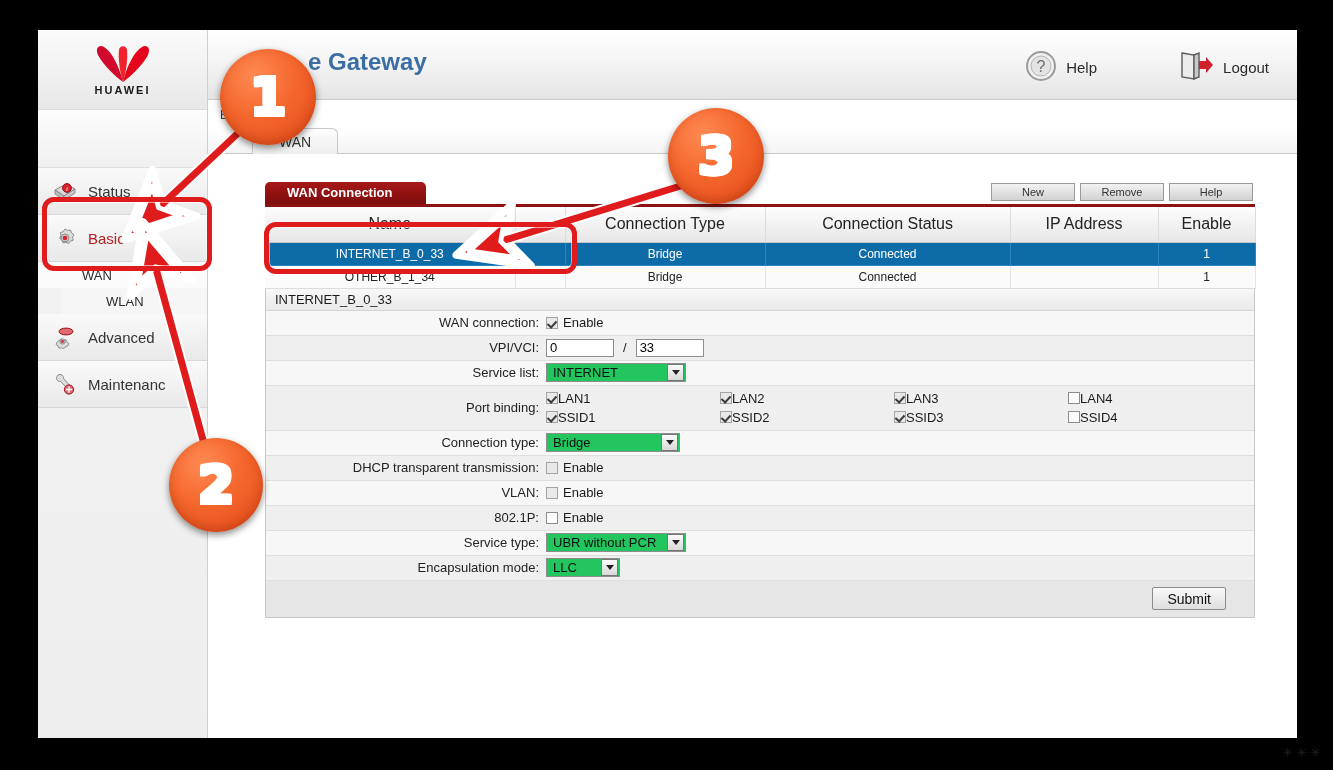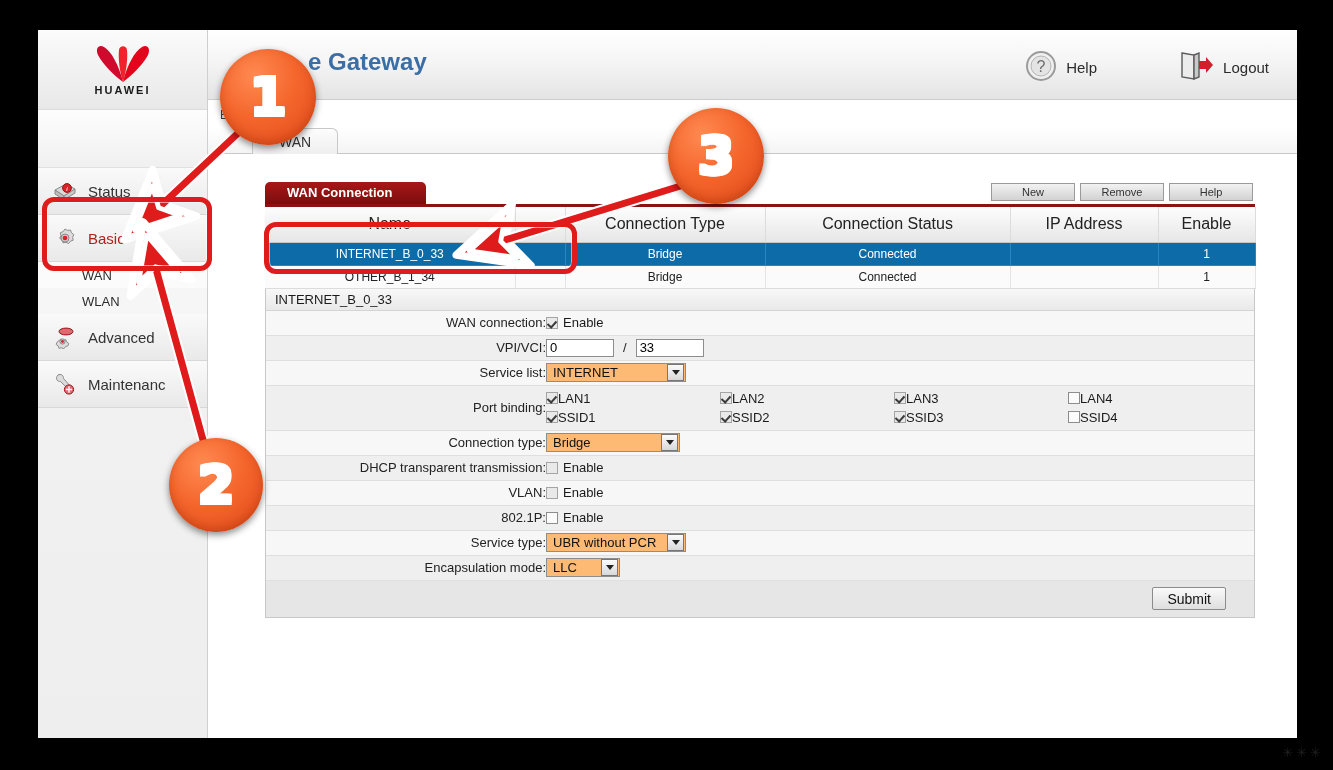--- a/index.html
+++ b/index.html
@@ -52,21 +52,21 @@
     font-size: 15px; color: #333;
     cursor: pointer;
   }
   .nav-item .nav-label { white-space: nowrap; }
   .nav-item.active { color: #b02020; }
   .nav-sub {
     height: 26px; display: flex; align-items: center;
     padding-left: 44px; font-size: 13px; color: #2b2b2b;
     background: #fbfbfb; cursor: pointer;
   }
-  .nav-sub.sep { background: #f6f6f6; }
+  .nav-sub.sep { background: #f6f6f6; margin-left: 24px; }
   .nav-ico { width: 26px; height: 24px; flex: 0 0 26px; position: relative; }
 
   
   #main {
     position: absolute; left: 170px; top: 0;
     width: 1089px; height: 708px; background: #ffffff;
   }
   #topbar {
     height: 70px; position: relative;
     background: linear-gradient(to bottom, #ffffff 0%, #f2f2f2 55%, #e4e4e4 100%);
@@ -148,21 +148,21 @@
     background: linear-gradient(to bottom,#f8f8f8,#e9e9e9);
     border-bottom: 1px solid #d4d4d4;
   }
   .frow {
     display: flex; align-items: center; min-height: 25px;
     border-bottom: 1px solid #dfdfdf; background: #f7f7f7;
   }
   .frow.alt { background: #efefef; }
   .flabel {
     width: 280px; flex: 0 0 280px; text-align: right;
-    font-size: 13px; color: #222;
+    padding-right: 7px; font-size: 13px; color: #222;
   }
   .fctl { flex: 1; display: flex; align-items: center; gap: 5px; }
   .chk {
     width: 12px; height: 12px; flex: 0 0 12px;
     border: 1px solid #8d8d8d; background: #fbfbfb;
     position: relative; display: inline-block; cursor: pointer;
   }
   .chk.on::after {
     content: ""; position: absolute; left: 2px; top: 1px;
     width: 4px; height: 7px; border: solid #3b3b3b;
@@ -170,21 +170,21 @@
   }
   .chk.dim { background: #e9e9e9; border-color: #a4a4a4; }
   .chklabel { font-size: 13px; color: #1a1a1a; }
   input.txt {
     width: 68px; height: 18px; font-size: 13px;
     border: 1px solid #8d8d8d; background: #fff;
     padding: 0 3px; font-family: "Liberation Sans", sans-serif;
   }
   .slash { font-size: 13px; color: #222; margin: 0 4px; }
   .sel {
-    height: 19px; border: 1px solid #8d8d8d; background: #fdba74;
+    height: 19px; border: 1px solid #8d8d8d; background: #22c55e;
     display: inline-flex; align-items: center; font-size: 13px; color: #111;
     cursor: pointer;
   }
   .sel .selval { padding: 0 6px; white-space: nowrap; }
   .sel .arrow {
     width: 17px; height: 17px; margin: 0 1px 0 2px;
     border: 1px solid #777; background: linear-gradient(to bottom,#fbfbfb,#d8d8d8);
     display: flex; align-items: center; justify-content: center;
   }
   .arrow i {

